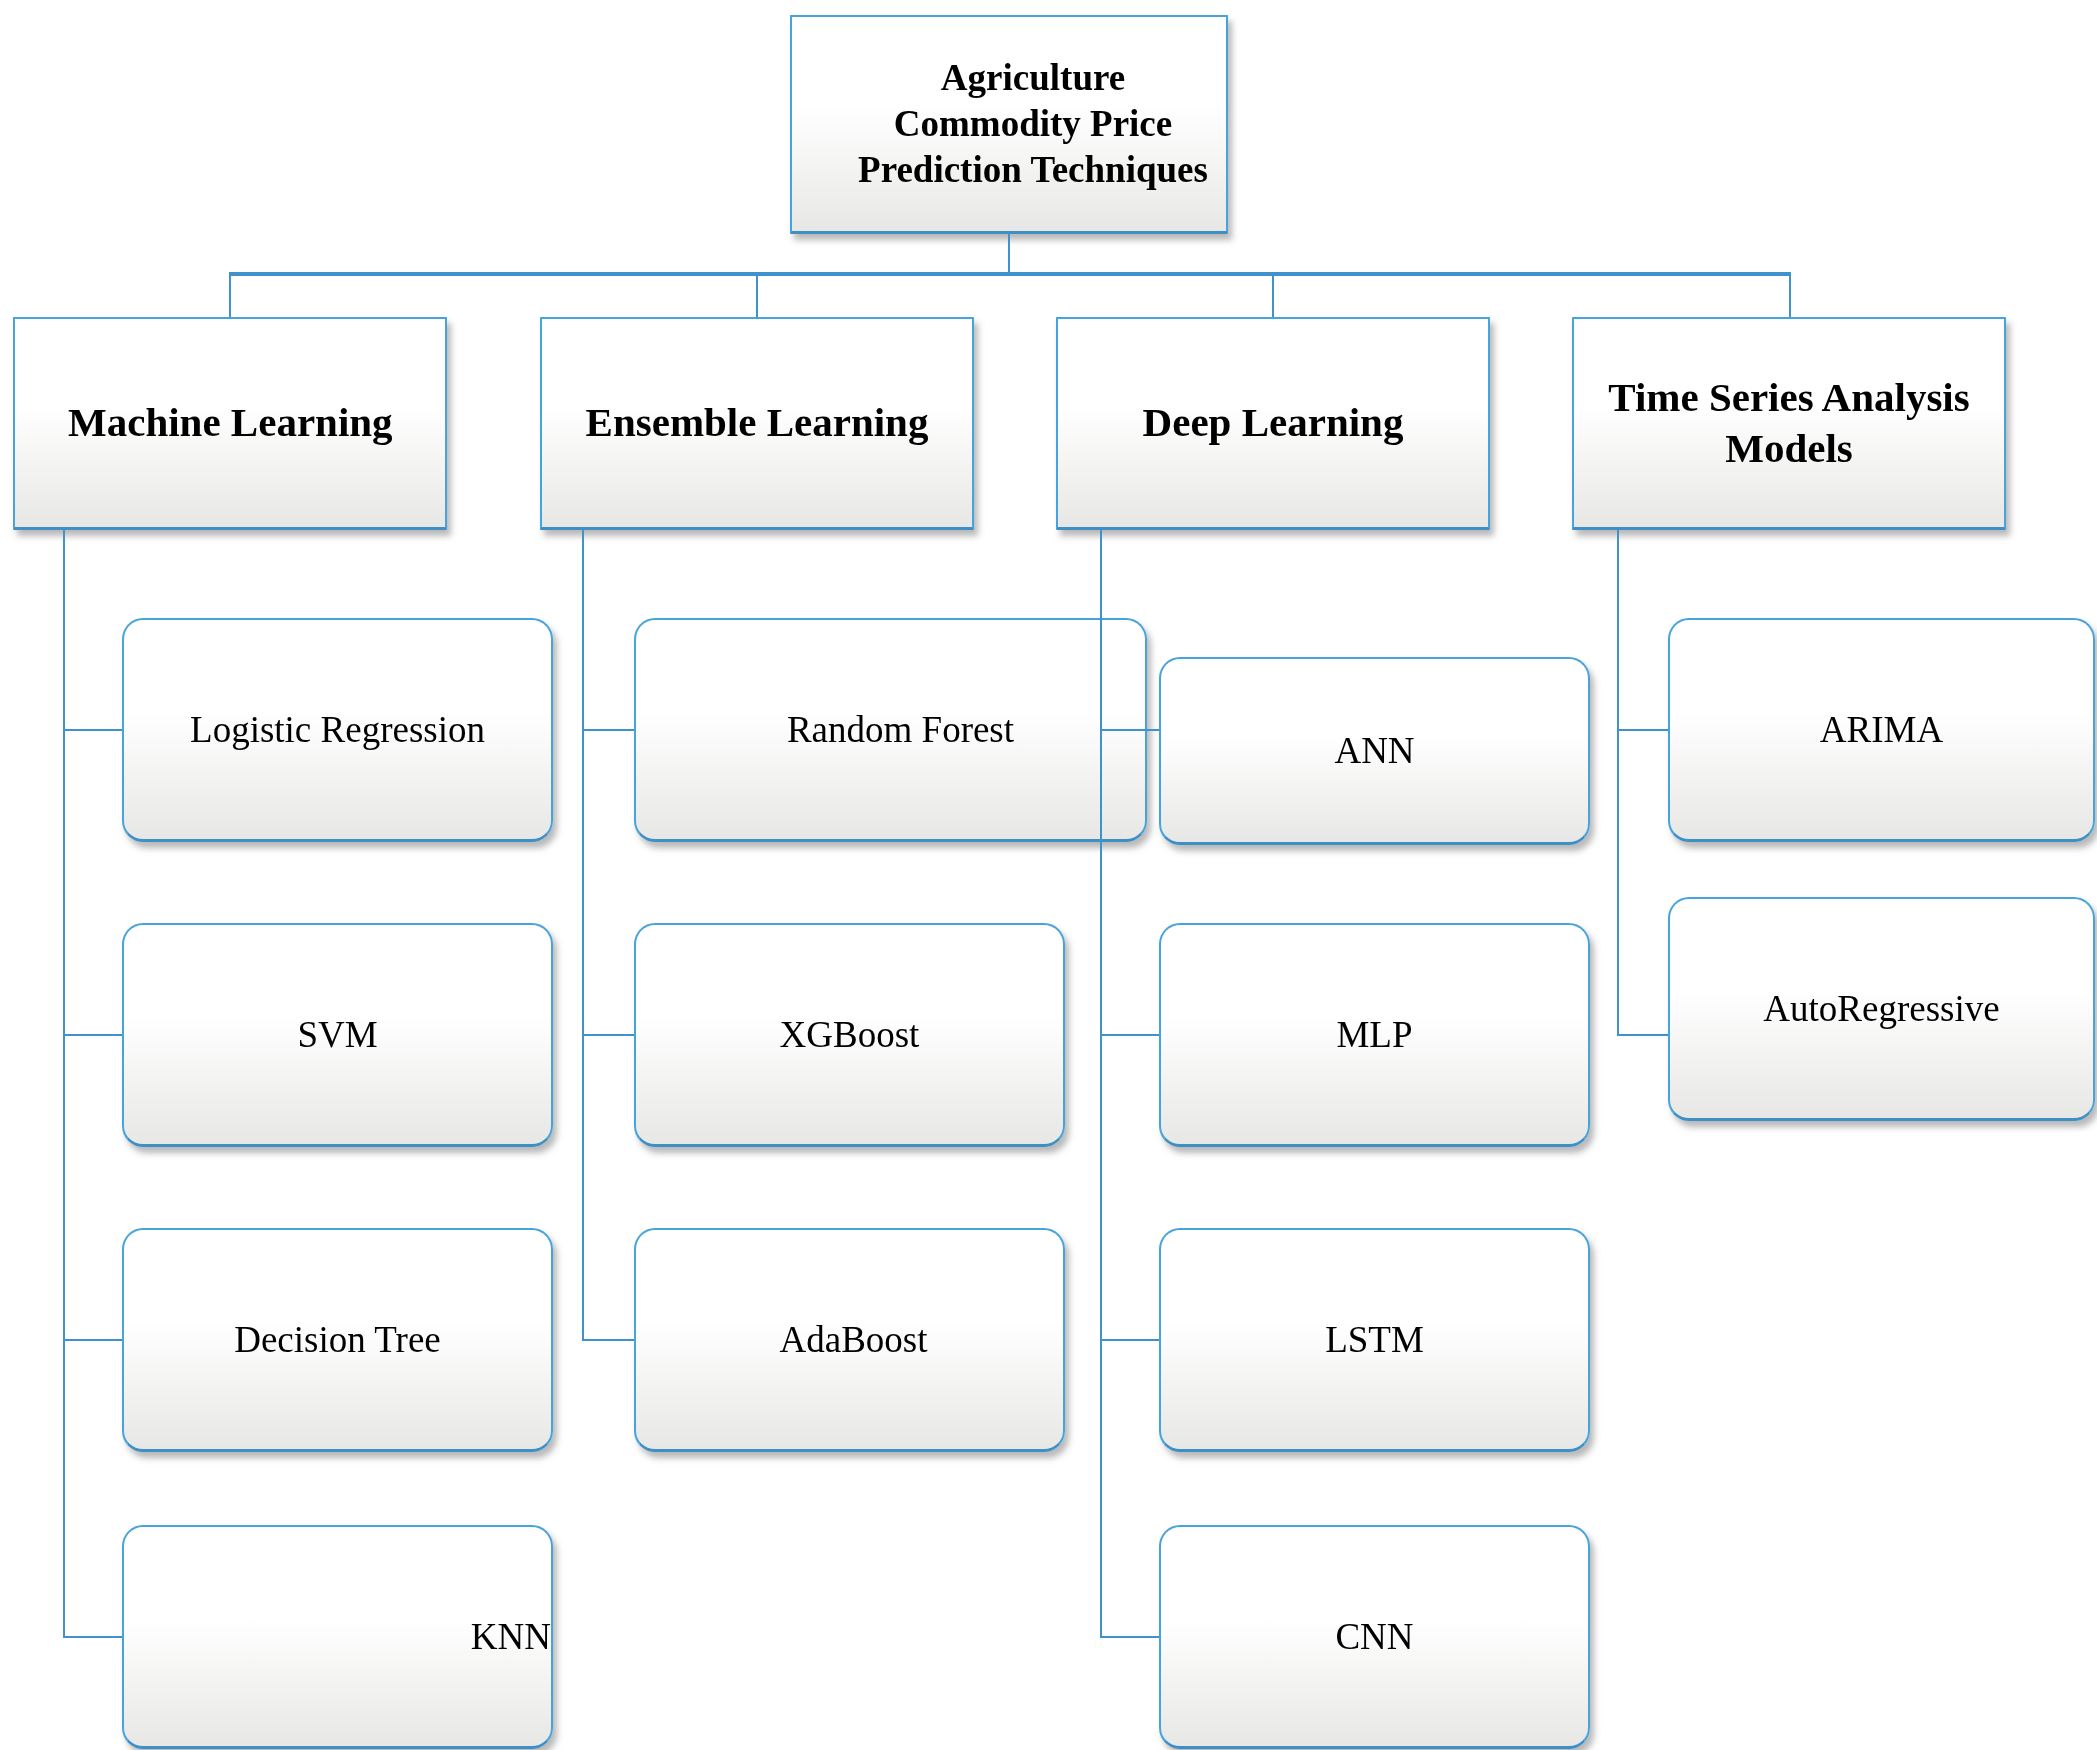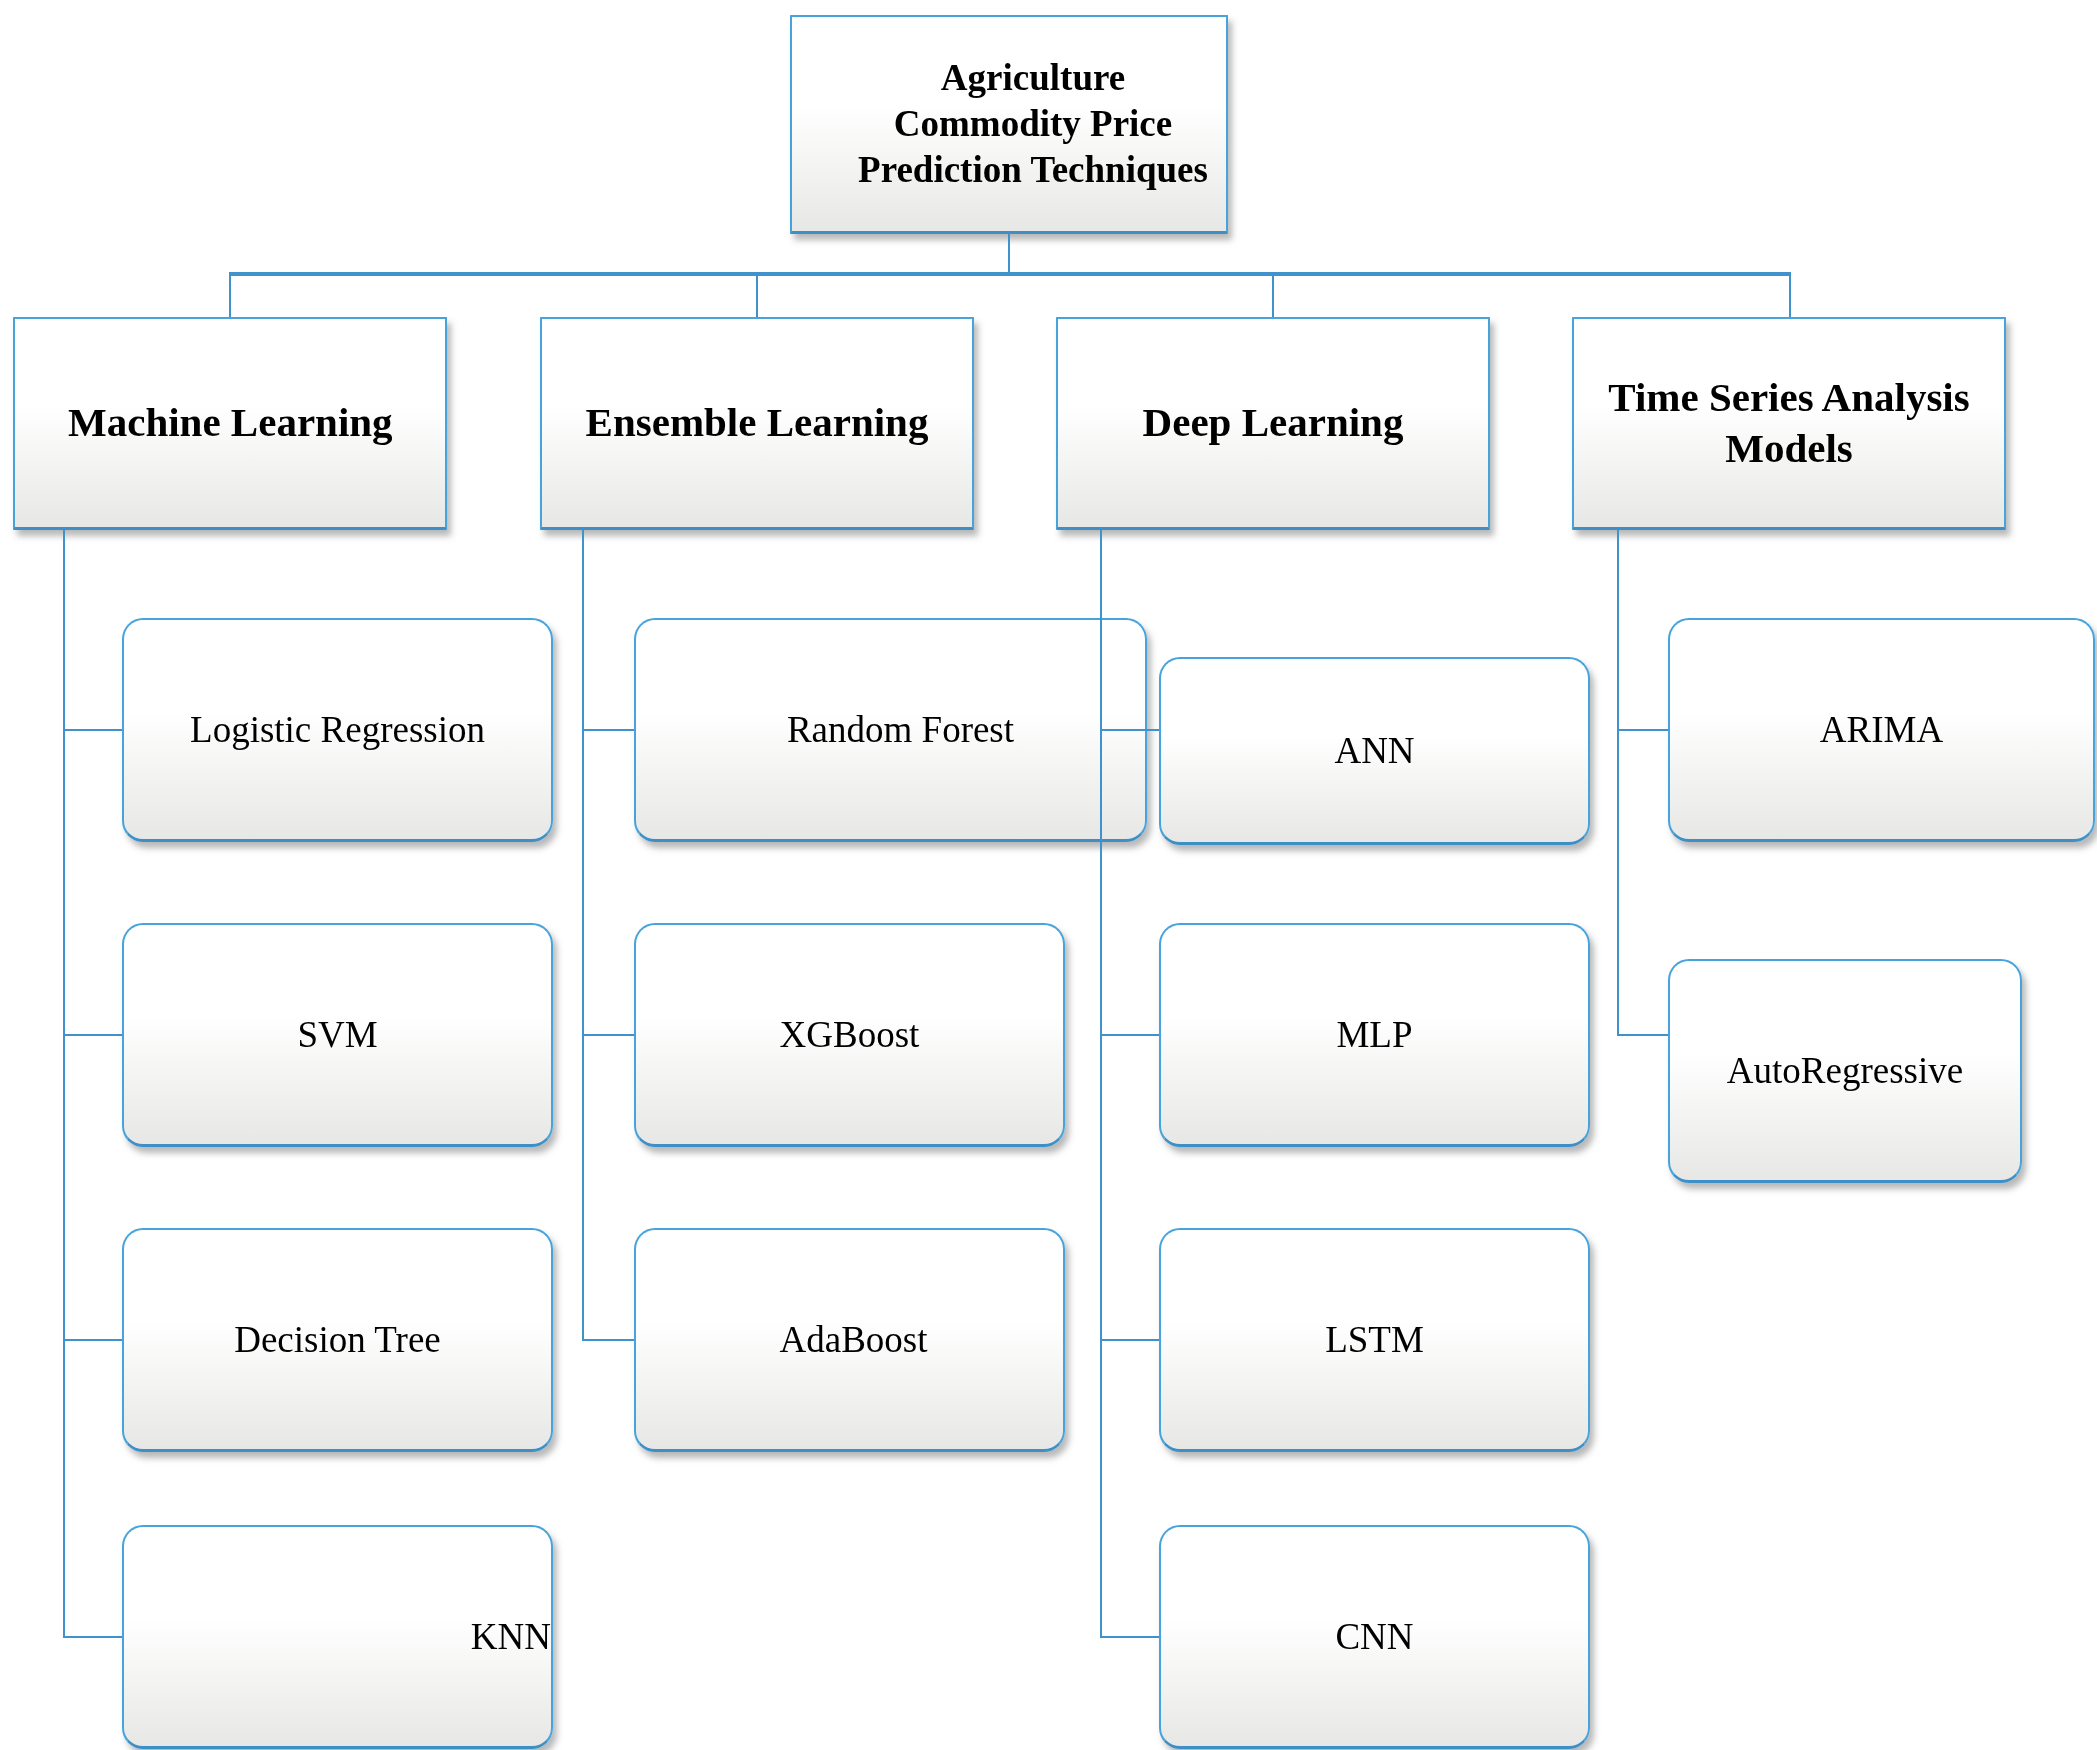--- a/index.html
+++ b/index.html
@@ -127,17 +127,17 @@
     <div class="line" style="left: 1789px; top: 272px; width: 2px; height: 45px;"></div>
     <div class="node header" style="left: 1572px; top: 317px; width: 434px; height: 213px;">
       <span>Time Series Analysis Models</span>
     </div>
     <div class="line" style="left: 1617px; top: 530px; width: 2px; height: 505px;"></div>
     <div class="line" style="left: 1617px; top: 729px; width: 51px; height: 2px;"></div>
     <div class="node child" style="left: 1668px; top: 618px; width: 427px; height: 224px;">
       <span>ARIMA</span>
     </div>
     <div class="line" style="left: 1617px; top: 1034px; width: 51px; height: 2px;"></div>
-    <div class="node child" style="left: 1668px; top: 959px; width: 354px; height: 224px;">
+    <div class="node child" style="left: 1668px; top: 897px; width: 427px; height: 224px;">
       <span>AutoRegressive</span>
     </div>
   </div>
 
 
 </body></html>

